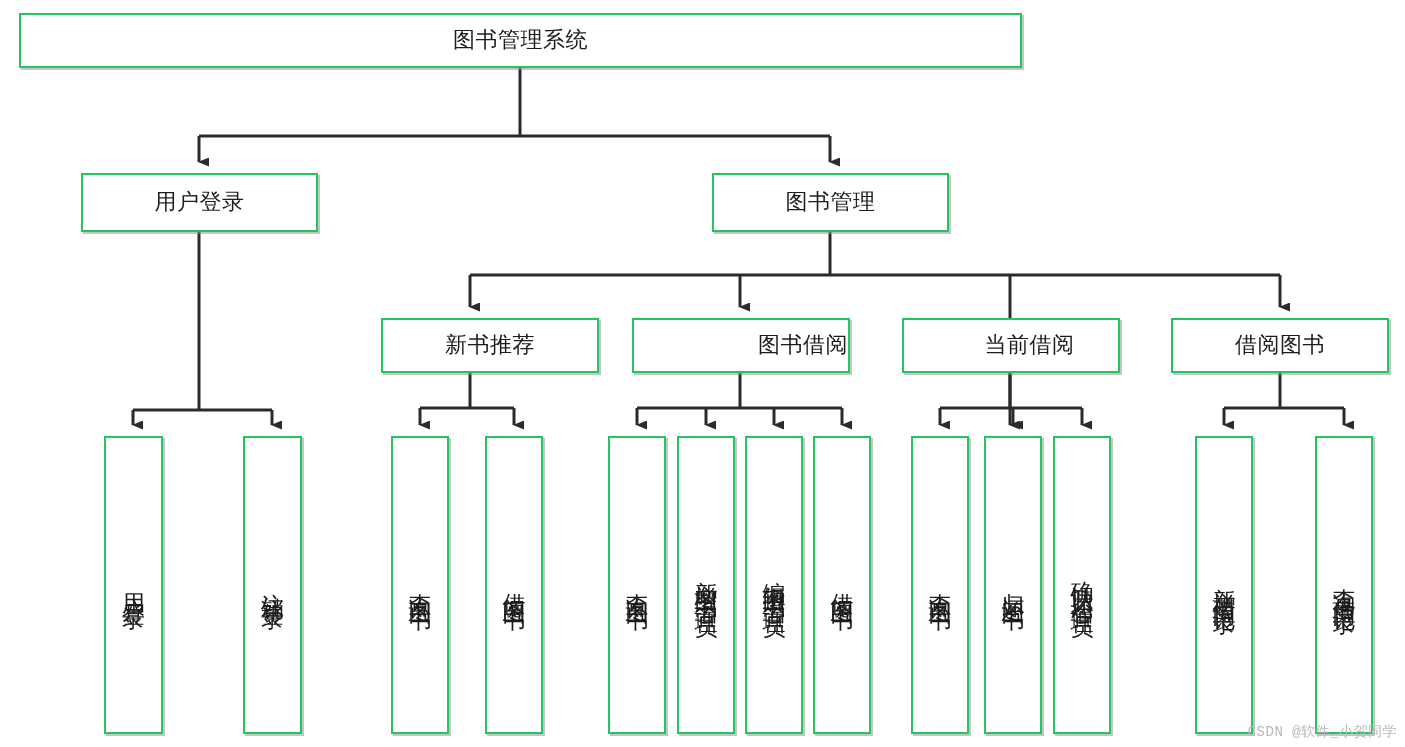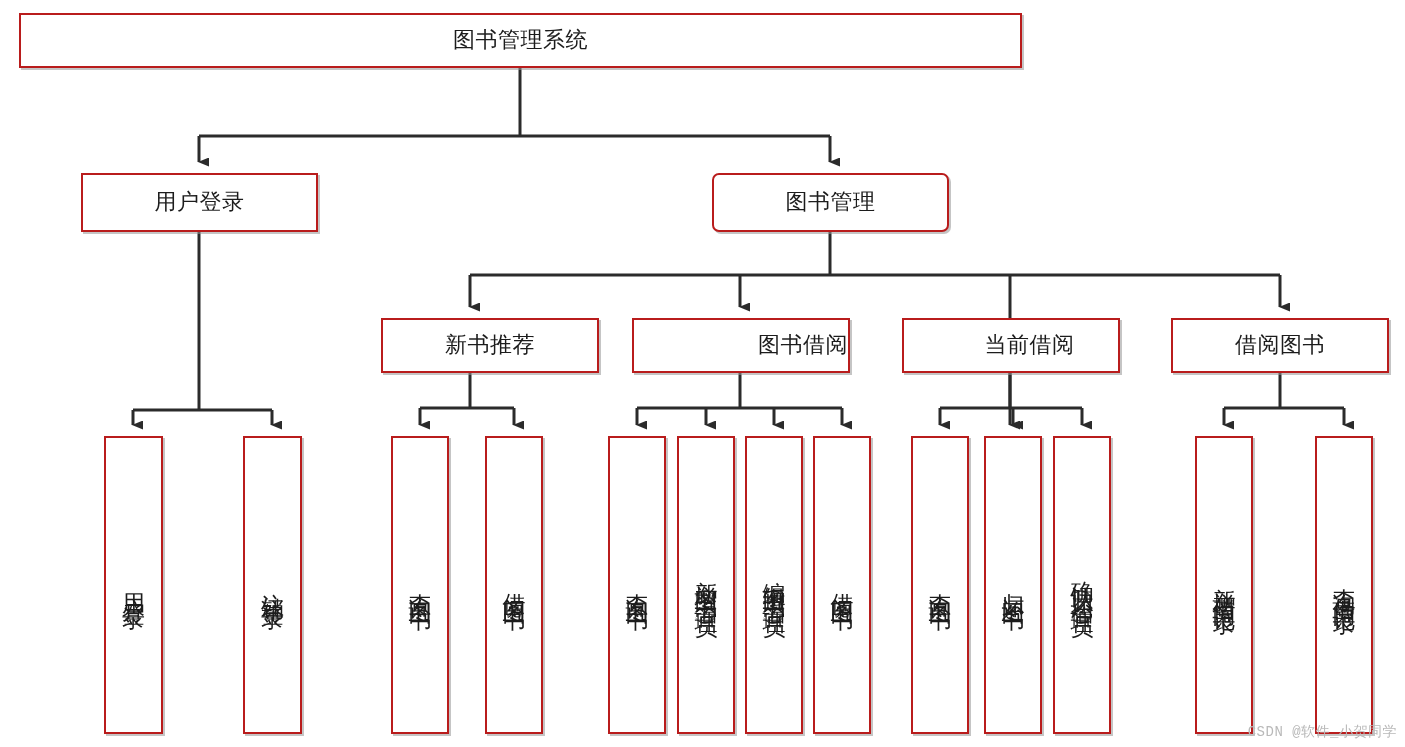--- a/index.html
+++ b/index.html
@@ -22,21 +22,21 @@
     left: 0;
     top: 0;
     width: 1405px;
     height: 747px;
     pointer-events: none;
   }
   .node {
     position: absolute;
     box-sizing: border-box;
     background: #ffffff;
-    border: 2px solid #b91c1c;
+    border: 2px solid #22c55e;
     display: flex;
     align-items: center;
     justify-content: center;
     color: #1c1c1c;
     box-shadow: 2px 2px 0 0 rgba(150,150,150,0.55);
   }
   .node .label {
     display: block;
     text-align: center;
     line-height: 1.12;
@@ -117,21 +117,21 @@
       </g>
   </svg>
 
   <div class="node horiz" style="left: 19px; top: 13px; width: 1003px; height: 55px;">
     <span class="label">图书管理系统</span>
   </div>
 
   <div class="node horiz" style="left: 81px; top: 173px; width: 237px; height: 59px;">
     <span class="label">用户登录</span>
   </div>
-  <div class="node horiz" style="left: 712px; top: 173px; width: 237px; height: 59px; border-radius: 7px;">
+  <div class="node horiz" style="left: 712px; top: 173px; width: 237px; height: 59px;">
     <span class="label">图书管理</span>
   </div>
 
   <div class="node horiz" style="left: 361px; top: 318px; width: 218px; height: 55px; margin-left: 20px;">
     <span class="label">新书推荐</span>
   </div>
   <div class="node horiz" style="left: 632px; top: 318px; width: 218px; height: 55px; justify-content: flex-end;">
     <span class="label">图书借阅</span>
   </div>
   <div class="node horiz" style="left: 902px; top: 318px; width: 218px; height: 55px; padding-left: 37px;">

